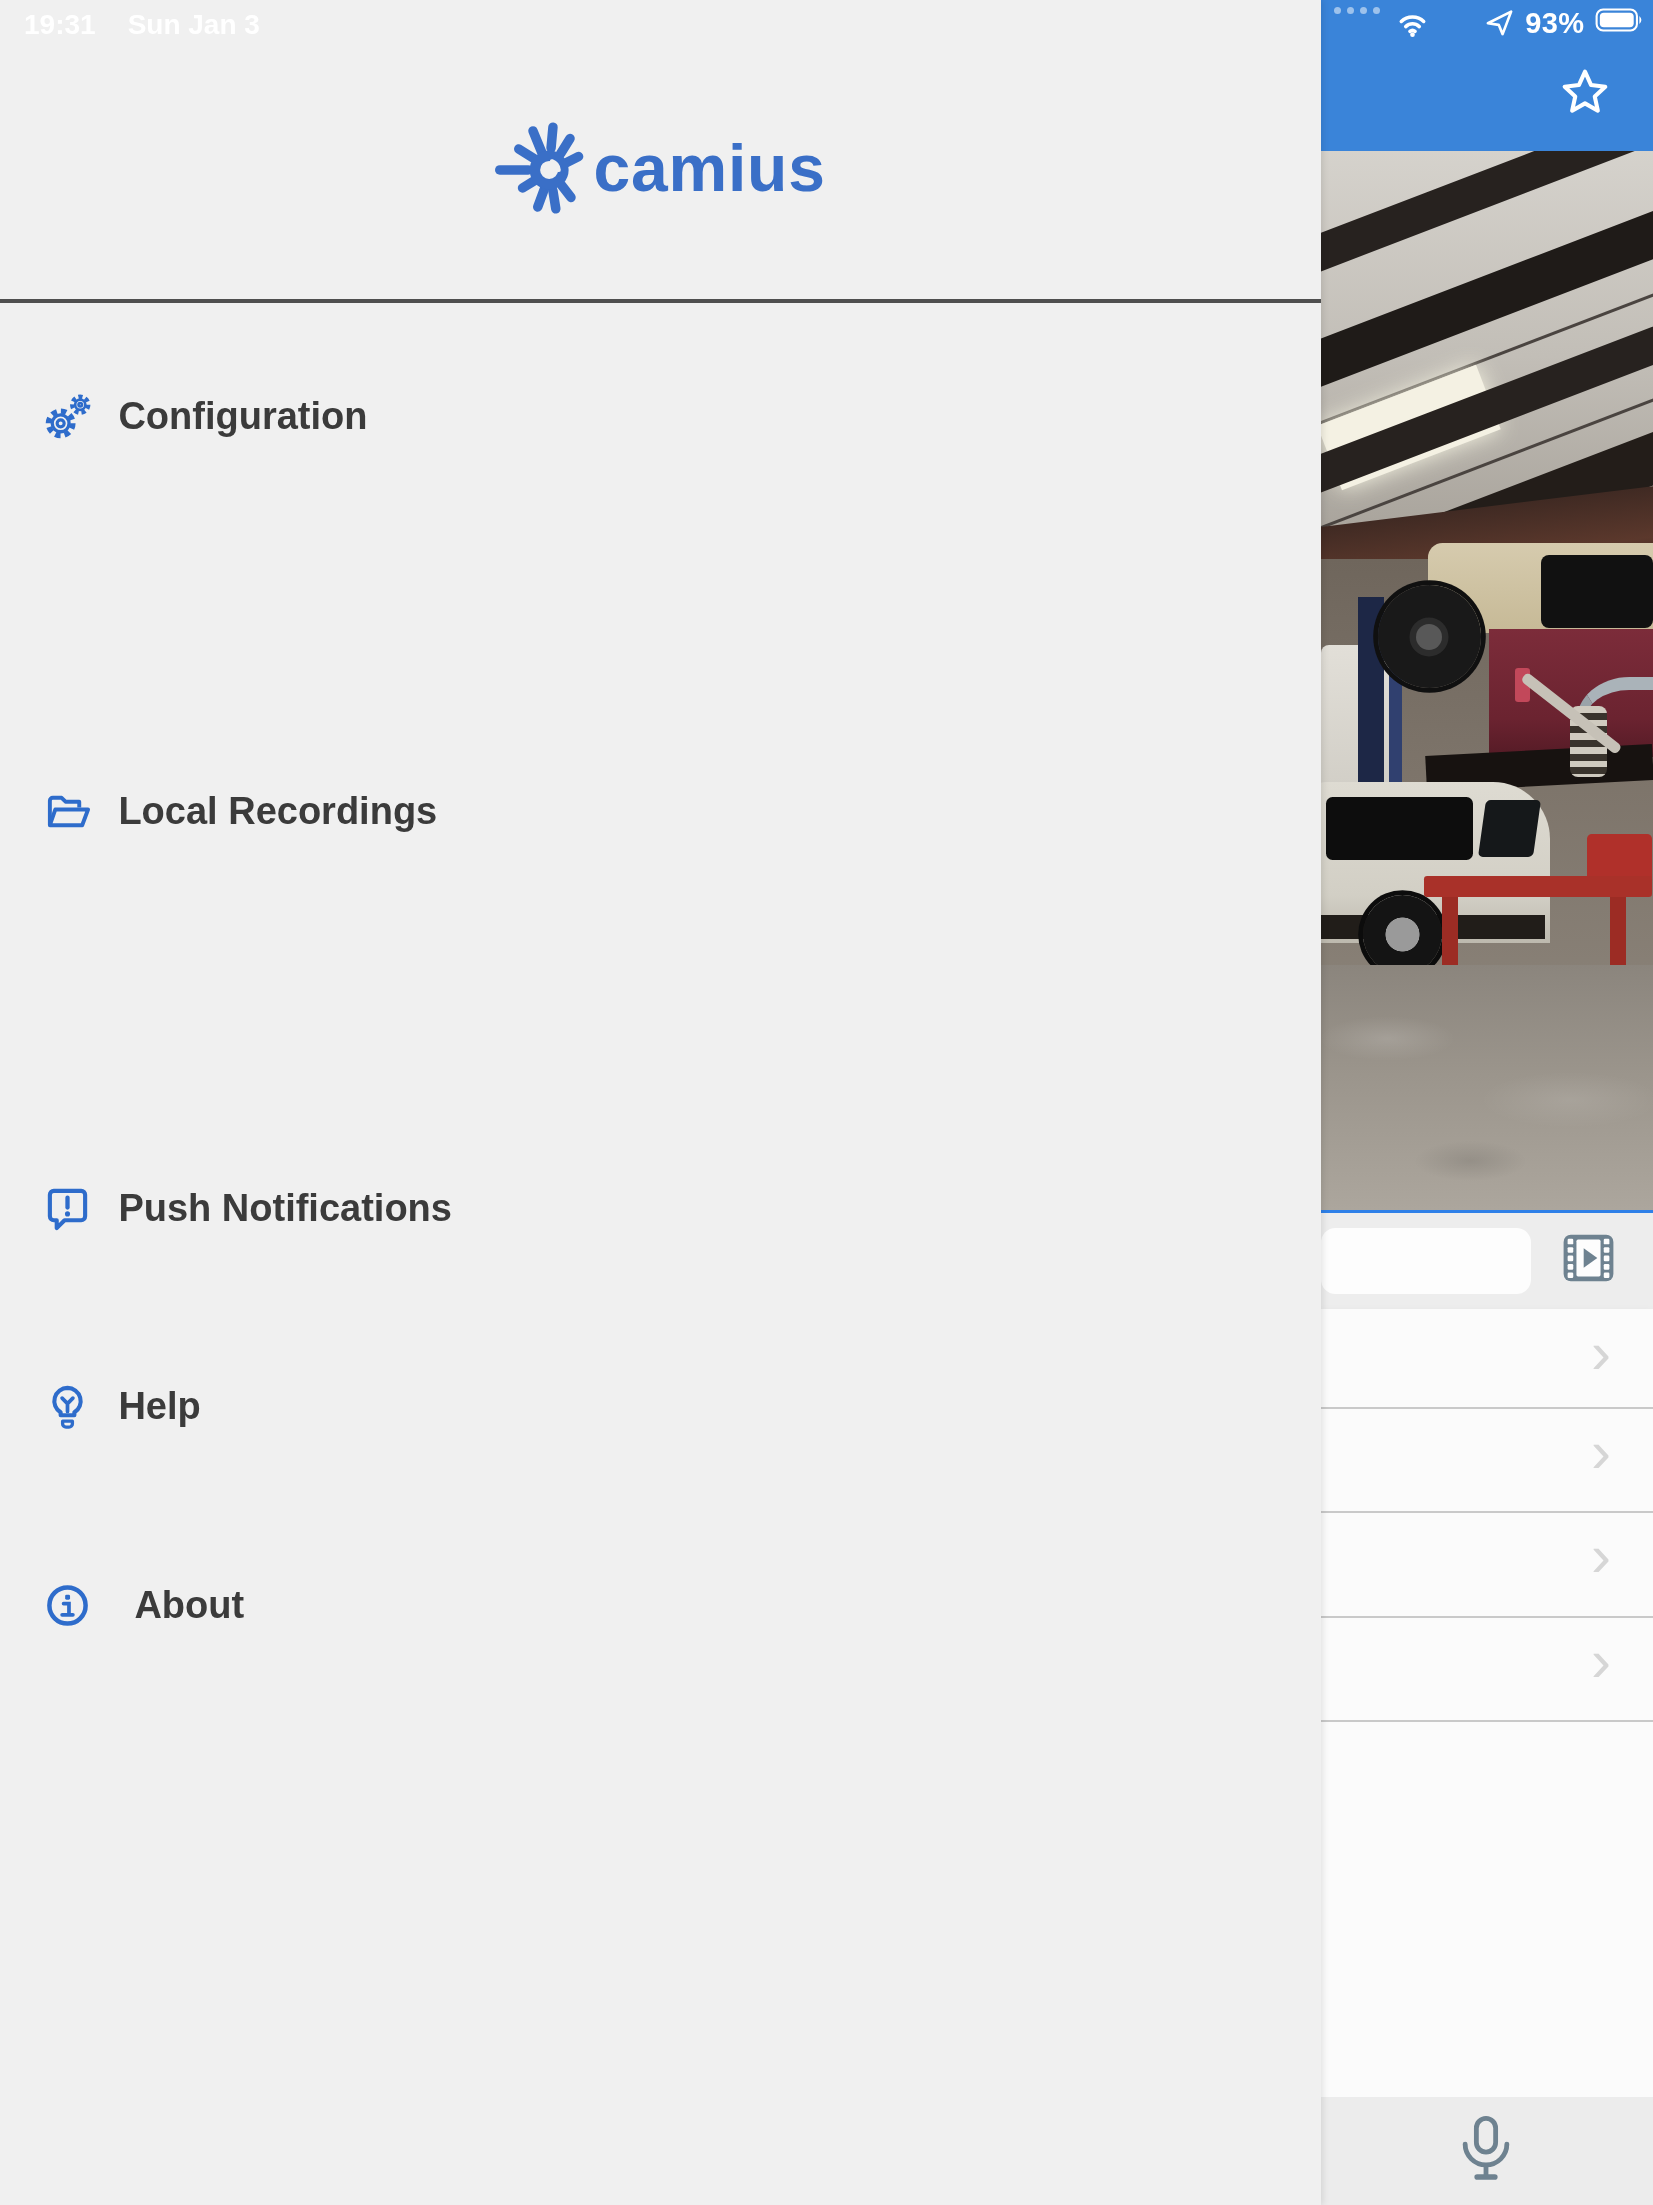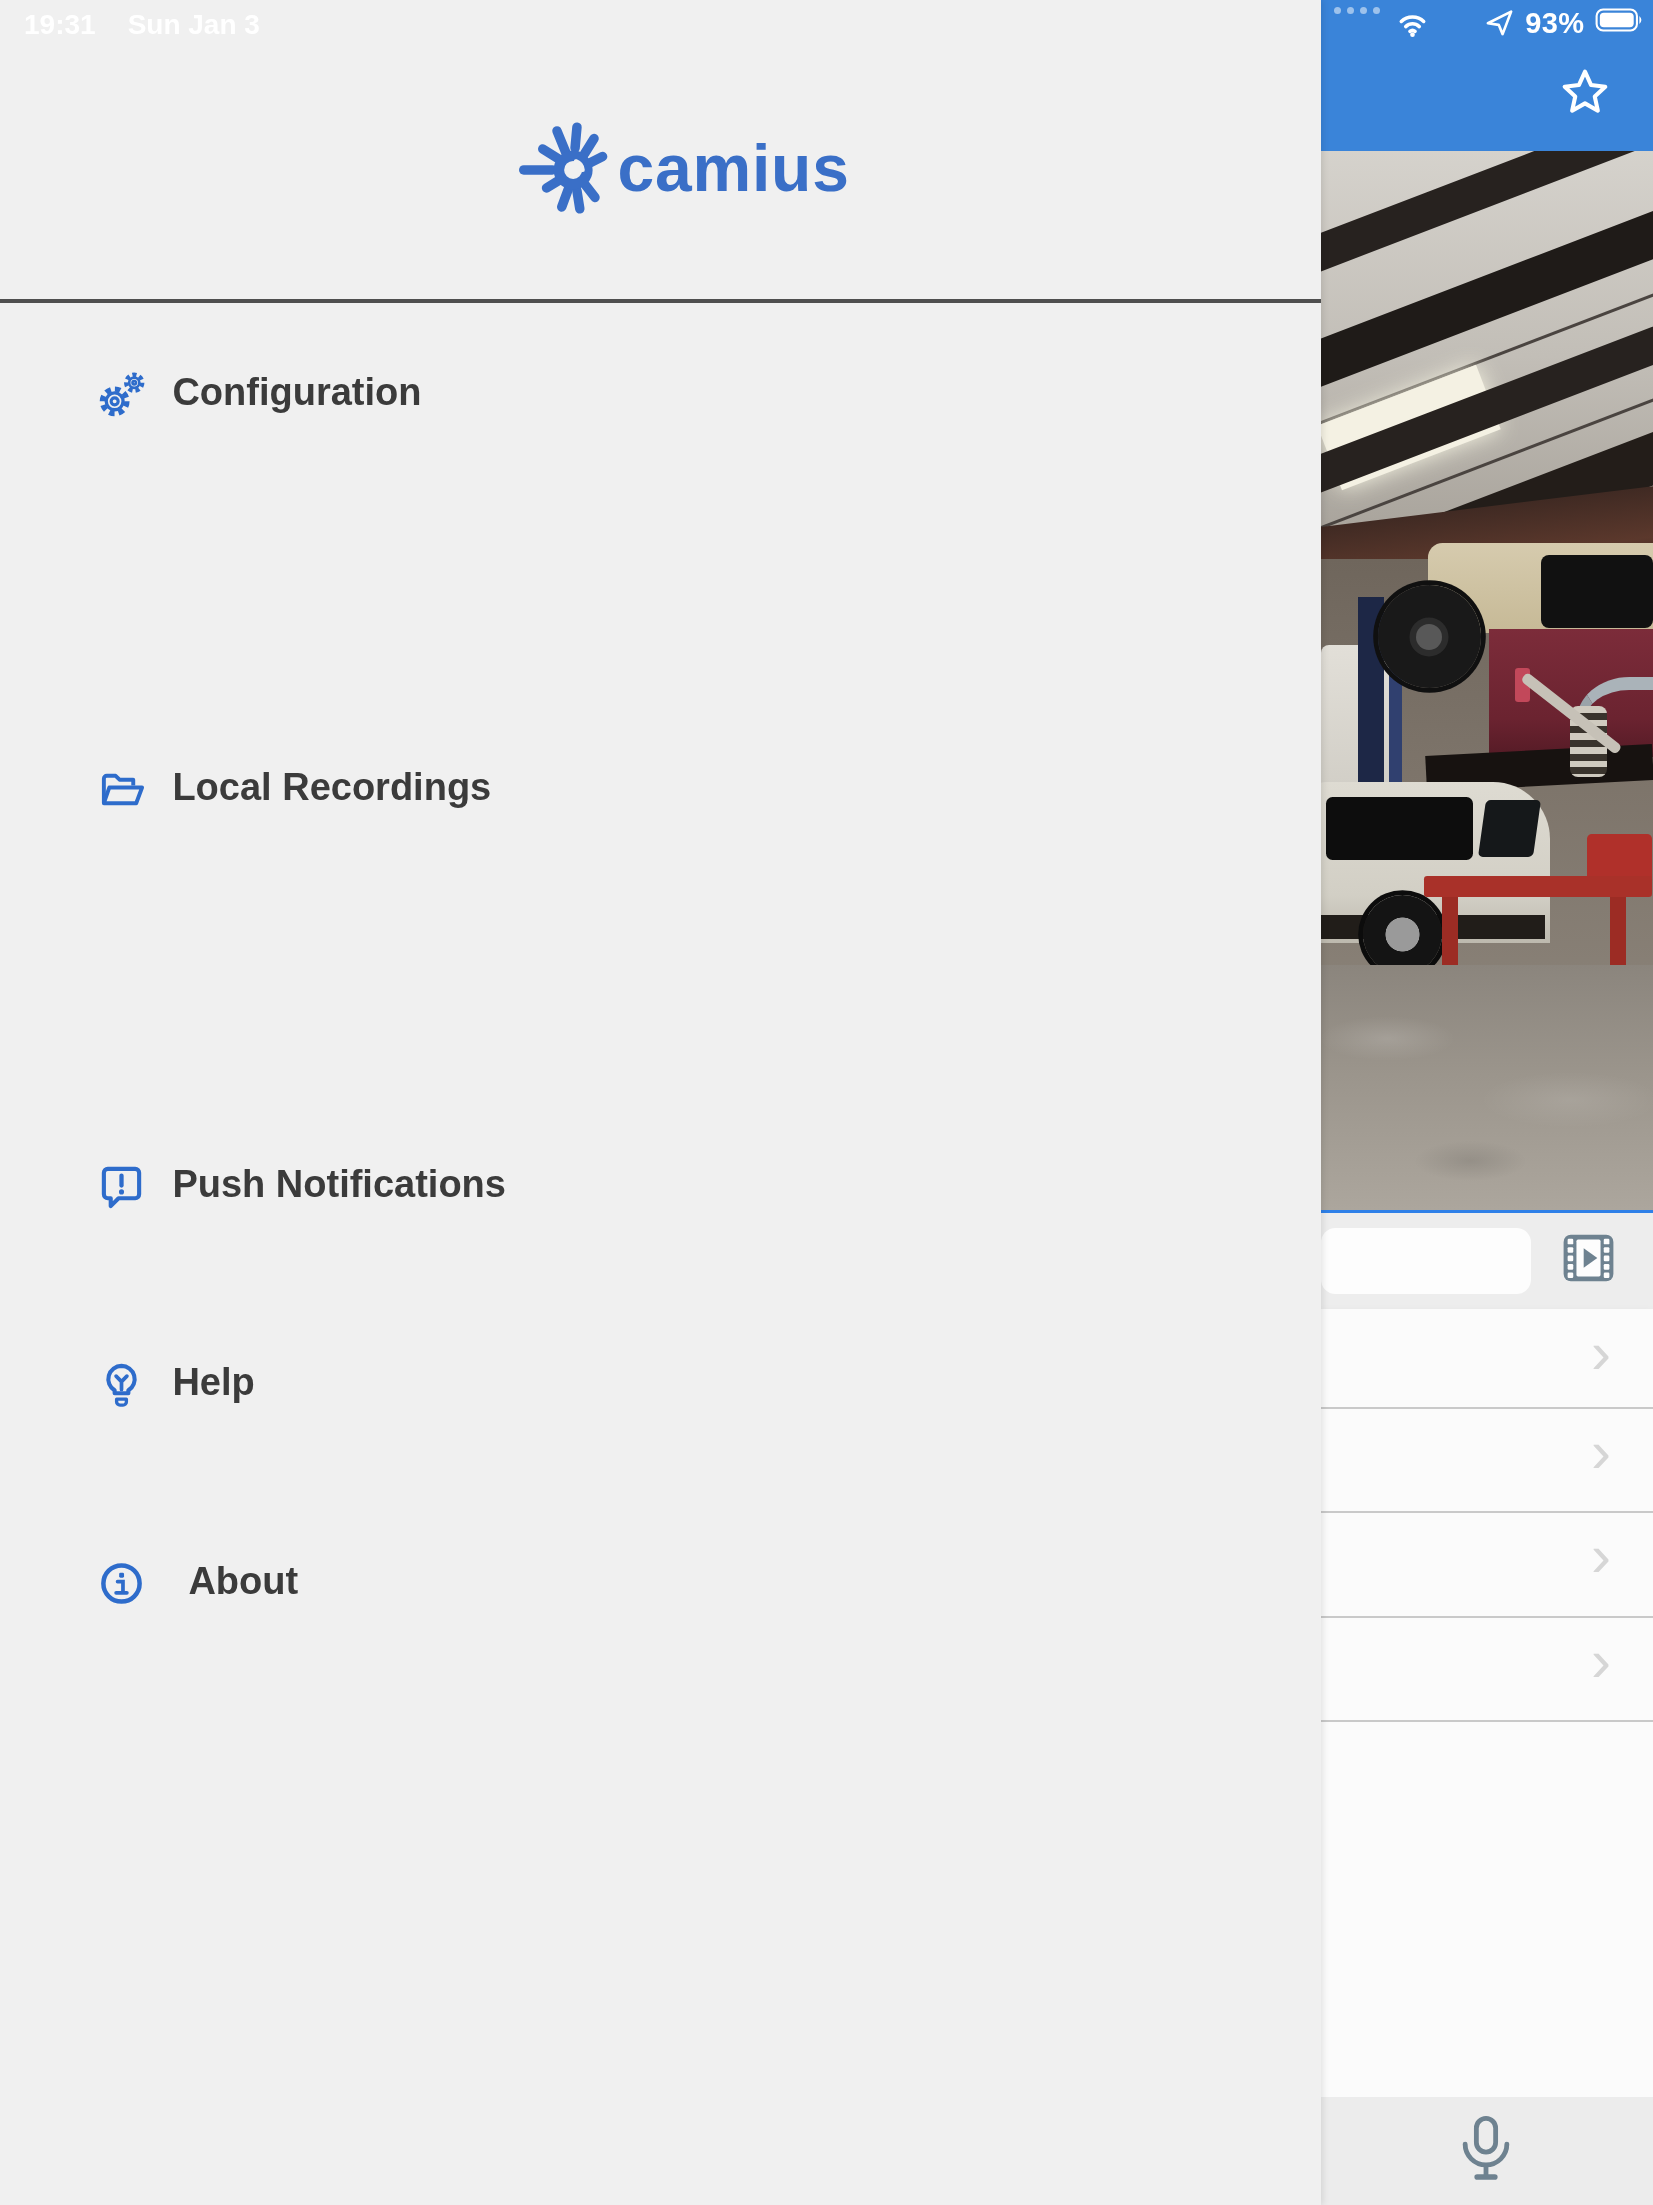--- a/index.html
+++ b/index.html
@@ -62,24 +62,24 @@
   .film-btn{position:absolute;left:244px;top:1233px;width:53px;height:50px;}
   .rows-block{position:absolute;left:0;top:1309px;width:100%;height:788px;background:var(--row-bg,#fbfbfb);box-shadow:0 6.5px 11.3px rgba(0,0,0,.13);}
   .list-row{position:absolute;left:0;width:100%;height:98px;}
   .list-row .chev{position:absolute;right:42px;top:50%;transform:translateY(-58%);font-size:60px;color:var(--chevron,#d6d6d6);font-weight:400;line-height:1;}
   .sep{position:absolute;left:0;width:100%;height:1.6px;background:#c9c9c9;}
   .footer-bar{position:absolute;left:0;top:2097px;width:100%;height:108px;background:var(--footer-bg,#ececec);}
   .mic-btn{position:absolute;left:50%;top:18px;transform:translateX(-50%);width:61px;height:71px;}
 
   
   .drawer{position:absolute;left:0;top:0;width:1321px;height:2205px;background:var(--drawer-bg,#f0f0f0);box-shadow:2.4px 0 6.5px rgba(0,0,0,.10);}
-  .logo-row{position:absolute;left:0;top:103px;width:100%;height:129px;display:flex;align-items:center;justify-content:center;padding-left:24px;}
+  .logo-row{position:absolute;left:0;top:103px;width:100%;height:129px;display:flex;align-items:center;justify-content:center;}
   .logo-text{font-size:66px;font-weight:700;color:var(--logo-blue,#3a6fc7);letter-spacing:0.8px;margin-left:3.2px;}
   .logo-divider{position:absolute;left:0;top:299px;width:100%;height:4px;background:#4f4f4f;}
-  .menu-item{position:absolute;left:0;width:100%;height:90px;display:flex;align-items:flex-start;padding-left:98px;box-sizing:border-box;}
+  .menu-item{position:absolute;left:0;width:100%;height:90px;display:flex;align-items:center;padding-left:44px;box-sizing:border-box;}
   .menu-item .mi-icon{width:47px;height:47px;flex:0 0 47px;color:var(--icon-blue,#2e6ccb);}
   .menu-item .mi-label{margin-left:27.4px;font-size:38px;font-weight:600;color:var(--menu-text,#3b3b3b);}
   .m0{top:371px;} .m1{top:568px;} .m2{top:766px;} .m3{top:965px;} .m4{top:1163px;} .m5{top:1361px;} .m6{top:1560px;gap:16px;}
 
   
   .status-left{position:absolute;left:24px;top:6.5px;height:36px;display:flex;align-items:center;color:#fff;z-index:60;}
   .sl-time{font-size:28px;font-weight:700;}
   .sl-date{font-size:28px;font-weight:600;margin-left:32px;}
   svg{display:block;}
 </style>

